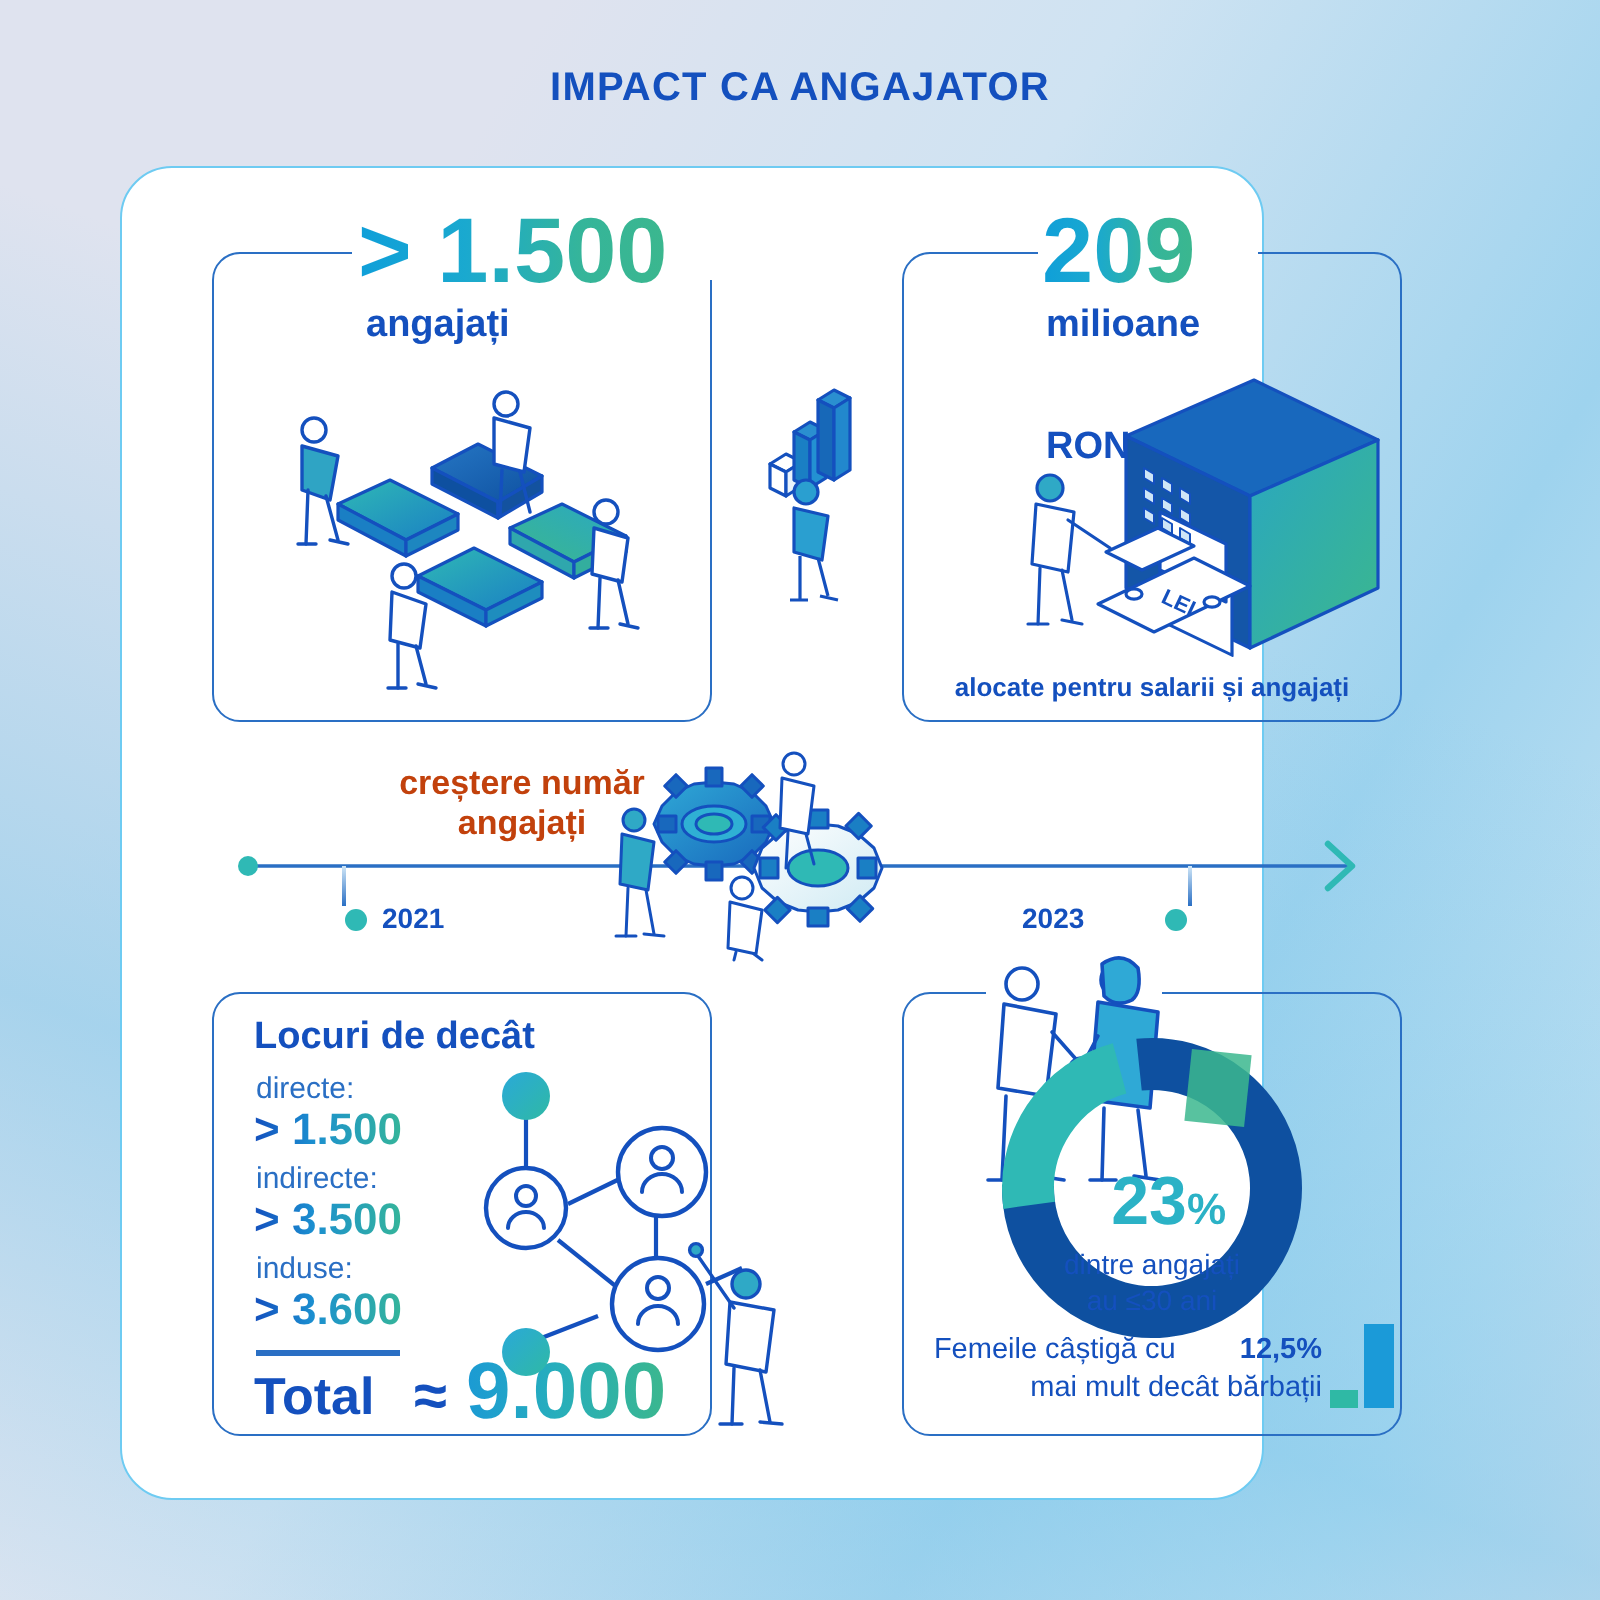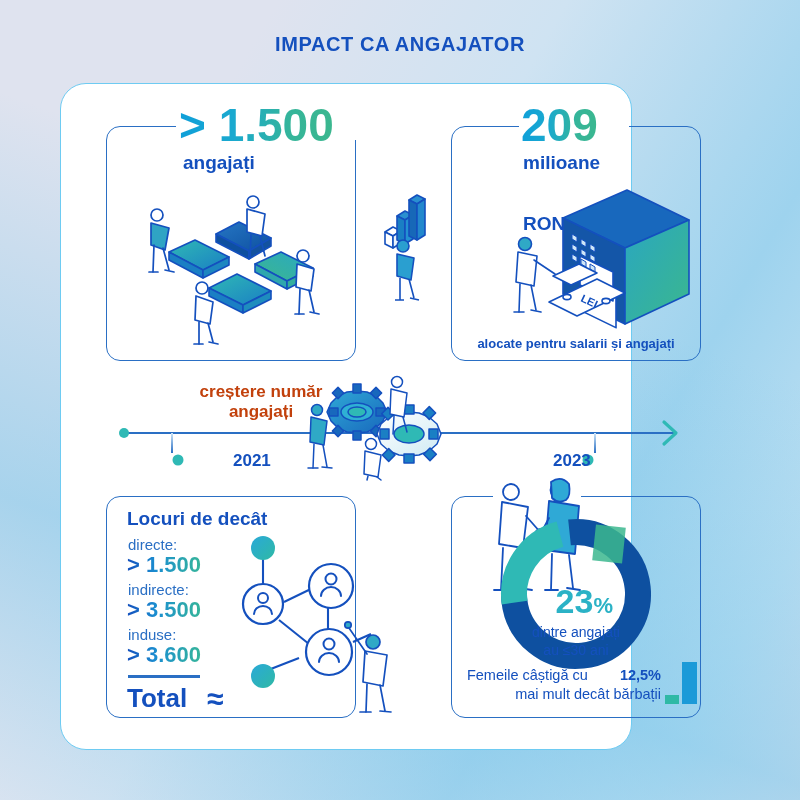--- a/index.html
+++ b/index.html
@@ -46,21 +46,21 @@
   .sublabel{position:absolute;font-size:19px;font-weight:bold;color:#1450be;line-height:1.12;}
   .footnote{position:absolute;font-size:13px;color:#1450be;}
 
   
   .tl-label{position:absolute;font-size:17px;font-weight:bold;color:#c2410c;line-height:1.2;text-align:center;}
   .tl-pct{
     position:absolute;font-size:34px;font-weight:bold;line-height:1;
     background:linear-gradient(90deg,#17a6cd 0%,#2fb3a5 60%,#3bb78e 100%);
     -webkit-background-clip:text;background-clip:text;color:transparent;
   }
-  .tl-year{position:absolute;font-size:17px;font-weight:bold;color:#1450be;margin-left:42px;}
+  .tl-year{position:absolute;font-size:14px;font-weight:bold;color:#1450be;}
 
   
   .jobs-head{position:absolute;font-size:19px;font-weight:bold;color:#1450be;}
   .jobs-key{position:absolute;font-size:15px;color:#2a6fc4;}
   .jobs-val{position:absolute;font-size:22px;font-weight:bold;line-height:1;
     background:linear-gradient(90deg,#1450be 0%,#1b8fd0 40%,#35b59a 100%);
     -webkit-background-clip:text;background-clip:text;color:transparent;}
   .jobs-rule{position:absolute;height:2.5px;background:#2a6fc4;}
   .jobs-total-lbl{position:absolute;font-size:26px;font-weight:bold;color:#1450be;}
   .jobs-total-val{position:absolute;font-size:40px;font-weight:bold;line-height:1;
@@ -311,20 +311,21 @@
   <div class="jobs-key" style="left:67px;top:497px;">indirecte:</div>
   <div class="jobs-val" style="left:66px;top:515px;">&gt; 3.500</div>
 
   <div class="jobs-key" style="left:67px;top:542px;">induse:</div>
   <div class="jobs-val" style="left:66px;top:560px;">&gt; 3.600</div>
 
   <div class="jobs-rule" style="left:67px;top:591px;width:72px;"></div>
 
   <div class="jobs-total-lbl" style="left:66px;top:599px;">Total</div>
   <div class="jobs-total-lbl" style="left:146px;top:598px;font-size:30px;">≈</div>
+  <div class="jobs-total-val" style="left:172px;top:592px;">9.000</div>
 
   <svg style="position:absolute;left:160px;top:440px;" width="150" height="175" viewBox="0 0 150 175">
     <defs>
       <linearGradient id="nodeg" x1="0" y1="0" x2="1" y2="1">
         <stop offset="0" stop-color="#2aa9d8"></stop>
           <stop offset="1" stop-color="#2fb9a5"></stop>
       </linearGradient>
     </defs>
     <g stroke="#1450be" stroke-width="2.1" fill="none">
       <line x1="42" y1="30" x2="42" y2="62"></line>

